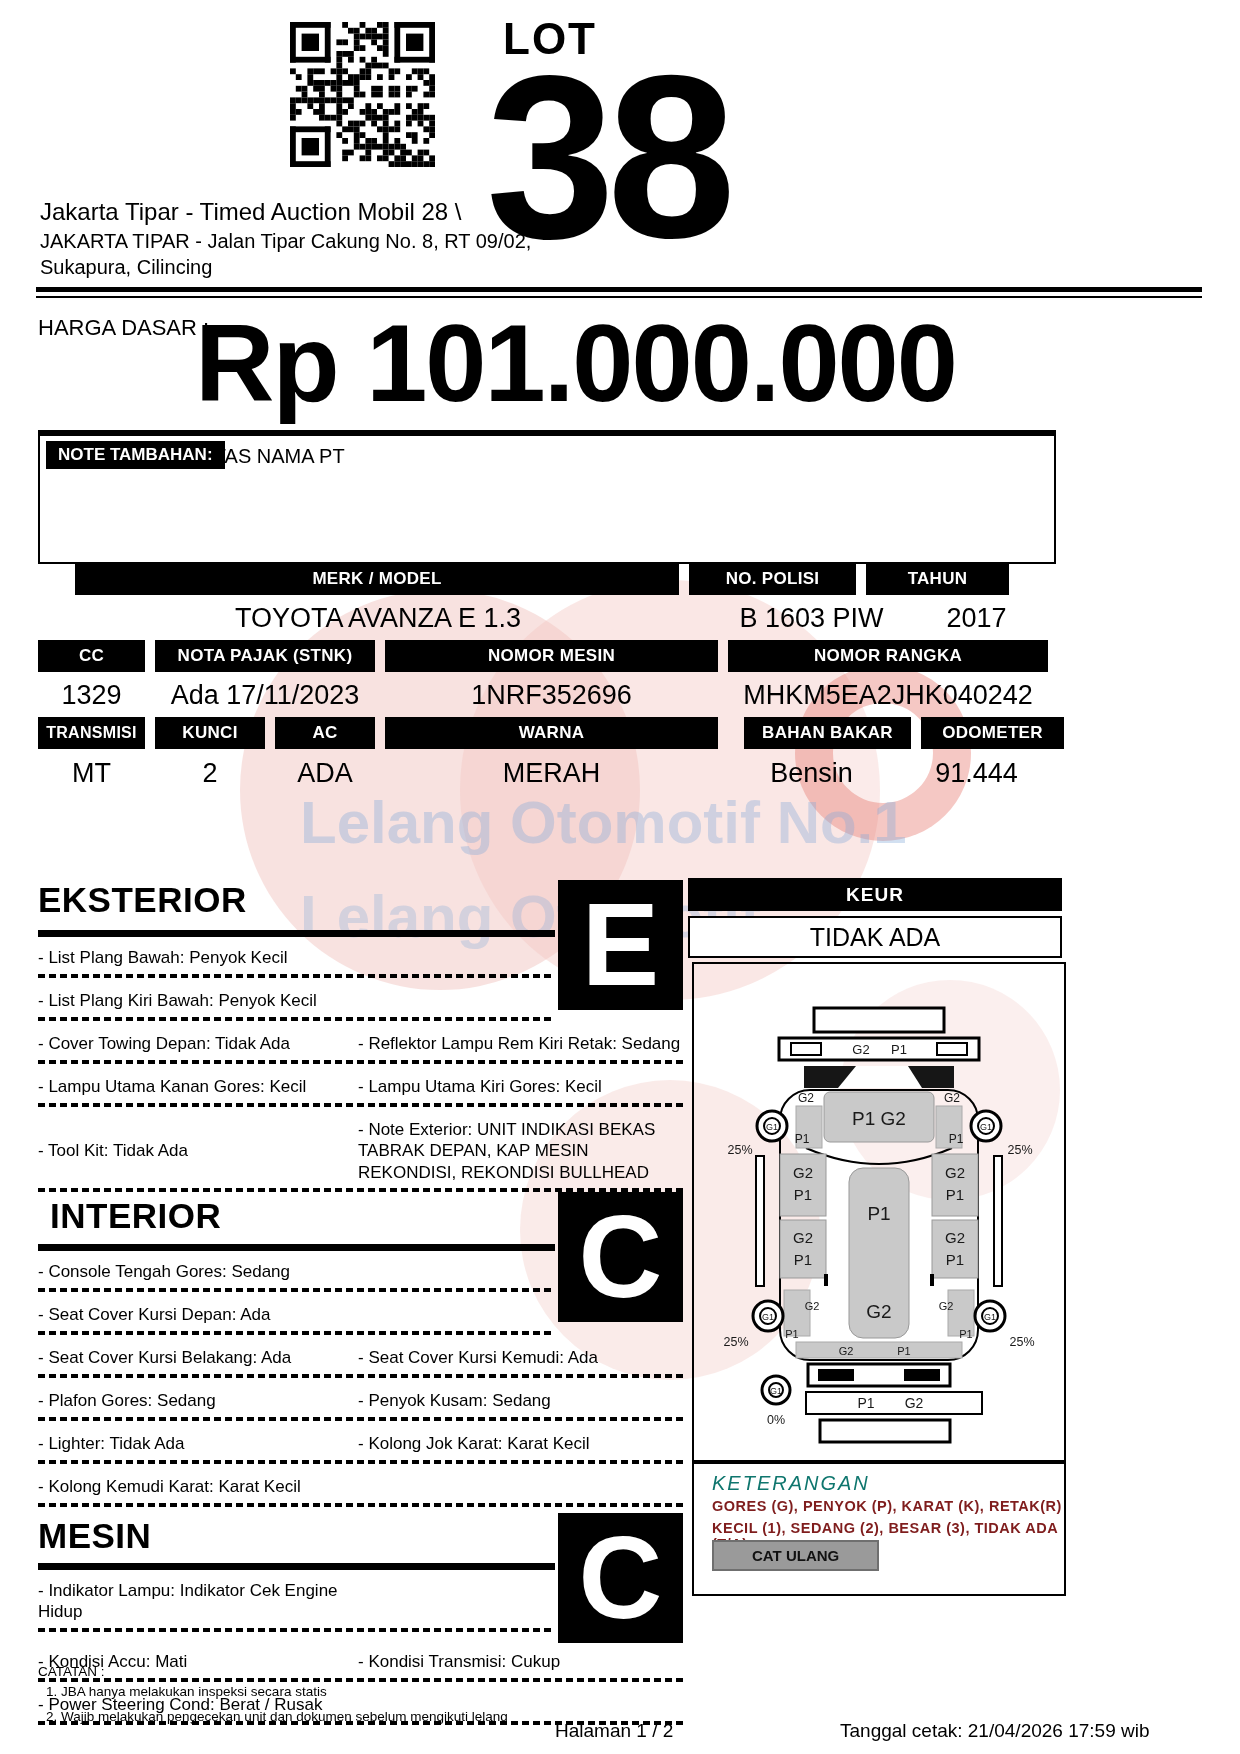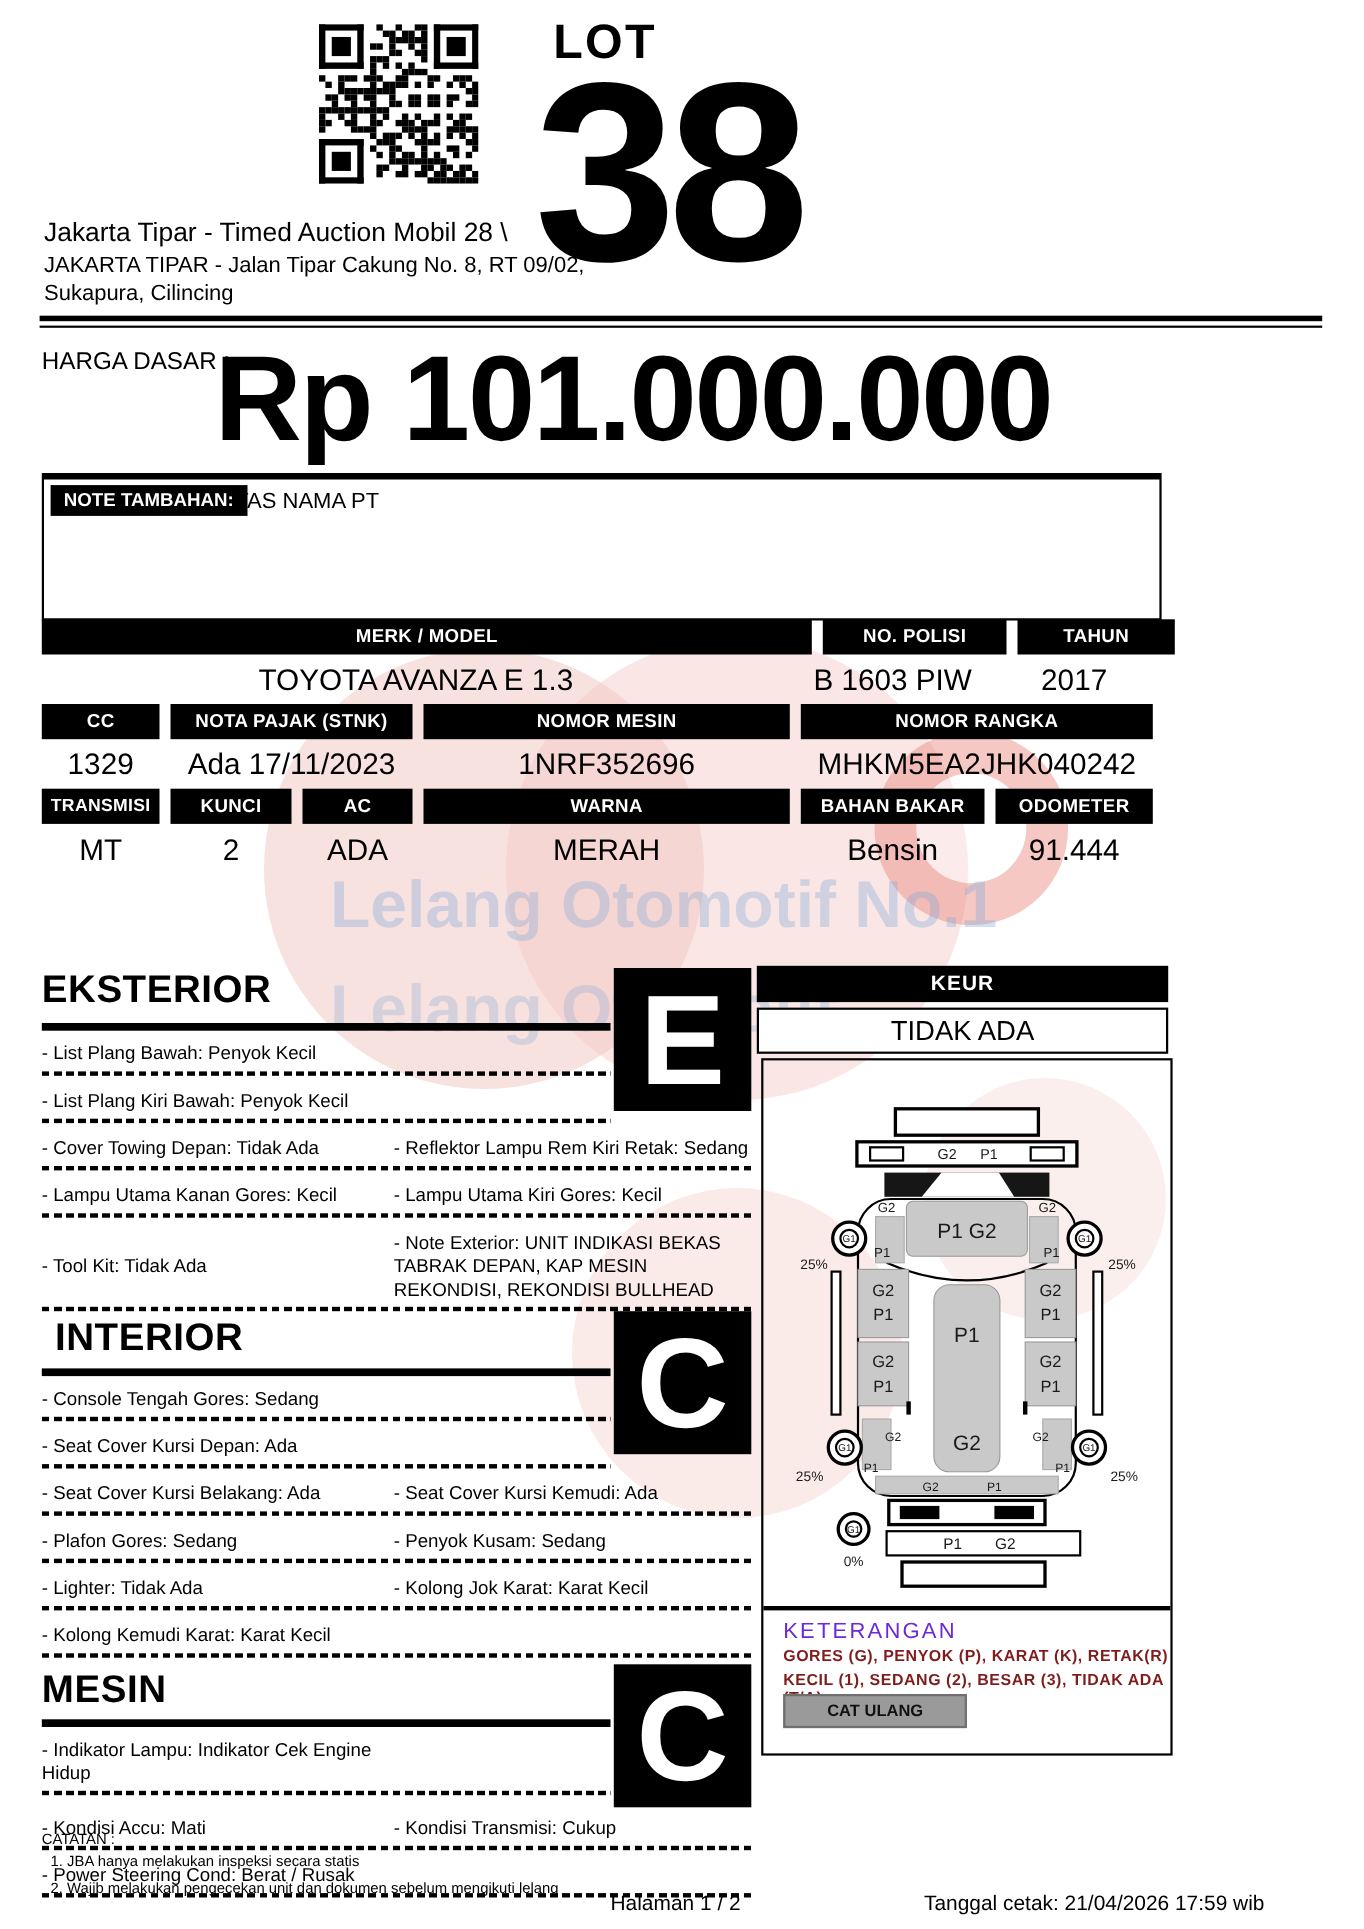--- a/index.html
+++ b/index.html
@@ -35,21 +35,21 @@
   .cl{width:320px;flex-shrink:0;}
   .cr{flex:1;}
   .sep{height:4px;background:repeating-linear-gradient(90deg,#000 0 7px,transparent 7px 11px);margin-bottom:9px;}
   .sep.short{width:517px;}
   .grade{position:absolute;width:125px;height:130px;background:#000;color:#fff;display:flex;align-items:center;justify-content:center;font-size:116px;font-weight:bold;z-index:2;}
   
   .keur-bar{background:#000;color:#fff;font-weight:bold;font-size:19px;display:flex;align-items:center;justify-content:center;letter-spacing:1px;z-index:1;}
   .keur-value{border:2px solid #000;display:flex;align-items:center;justify-content:center;font-size:25px;z-index:1;background:#fff;}
   .diagram-box{border:2px solid #000;z-index:1;background:transparent;}
   .ket-divider{position:absolute;left:0;right:0;top:496px;height:4px;background:#000;}
-  .ket-title{position:absolute;left:18px;top:508px;font-size:20px;letter-spacing:2px;color:#6d28d9;}
+  .ket-title{position:absolute;left:18px;top:508px;font-size:20px;letter-spacing:2px;color:#0f766e;font-style:italic;}
   .ket-line{position:absolute;left:18px;font-size:14.5px;font-weight:bold;color:#7f1d1d;letter-spacing:0.5px;}
   .ket-badge{position:absolute;left:18px;top:576px;background:#9a9a9a;border:2px solid #6f6f6f;color:#111;font-weight:bold;font-size:15px;padding:5px 38px;}
   
   .catatan{font-size:13.5px;z-index:2;line-height:1.5;}
   .catatan .ct{margin-bottom:4px;}
   .footer-text{font-size:19px;z-index:1;}
   svg text{font-family:"Liberation Sans",sans-serif;fill:#1a1a1a;}
   .qr{z-index:1;}
 </style>
 </head>
@@ -313,21 +313,21 @@
 
   <div class="abs harga-label" style="left:38px;top:315px;">HARGA DASAR :</div>
   <div class="abs harga-value" style="left:195px;top:308px;">Rp 101.000.000</div>
 
   <div class="abs note-box" style="left:38px;top:430px;width:1014px;height:126px;">
     <div class="note-label">NOTE TAMBAHAN:</div>
     <div class="note-value">ATAS NAMA PT</div>
   </div>
 
   <div class="trow" style="top:563px;">
-    <div class="hdr-cell" style="width:700px;">MERK / MODEL</div>
+    <div class="hdr-cell" style="width:604px;margin-left:37px;">MERK / MODEL</div>
     <div class="hdr-cell" style="width:167px;">NO. POLISI</div>
     <div class="hdr-cell" style="width:143px;">TAHUN</div>
   </div>
   <div class="trow" style="top:601px;">
     <div class="val-cell" style="width:680px;">TOYOTA AVANZA E 1.3</div>
     <div class="val-cell" style="width:167px;">B 1603 PIW</div>
     <div class="val-cell" style="width:143px;">2017</div>
   </div>
 
   <div class="trow" style="top:640px;">
@@ -341,21 +341,21 @@
     <div class="val-cell" style="width:220px;">Ada 17/11/2023</div>
     <div class="val-cell" style="width:333px;">1NRF352696</div>
     <div class="val-cell" style="width:320px;">MHKM5EA2JHK040242</div>
   </div>
 
   <div class="trow" style="top:717px;">
     <div class="hdr-cell" style="width:107px;font-size:16px;">TRANSMISI</div>
     <div class="hdr-cell" style="width:110px;">KUNCI</div>
     <div class="hdr-cell" style="width:100px;">AC</div>
     <div class="hdr-cell" style="width:333px;text-align:right;">WARNA</div>
-    <div class="hdr-cell" style="width:167px;">BAHAN BAKAR</div>
+    <div class="hdr-cell" style="width:167px;margin-left:16px;">BAHAN BAKAR</div>
     <div class="hdr-cell" style="width:143px;">ODOMETER</div>
   </div>
   <div class="trow" style="top:756px;">
     <div class="val-cell" style="width:107px;">MT</div>
     <div class="val-cell" style="width:110px;">2</div>
     <div class="val-cell" style="width:100px;">ADA</div>
     <div class="val-cell" style="width:333px;">MERAH</div>
     <div class="val-cell" style="width:167px;">Bensin</div>
     <div class="val-cell" style="width:143px;">91.444</div>
   </div>

